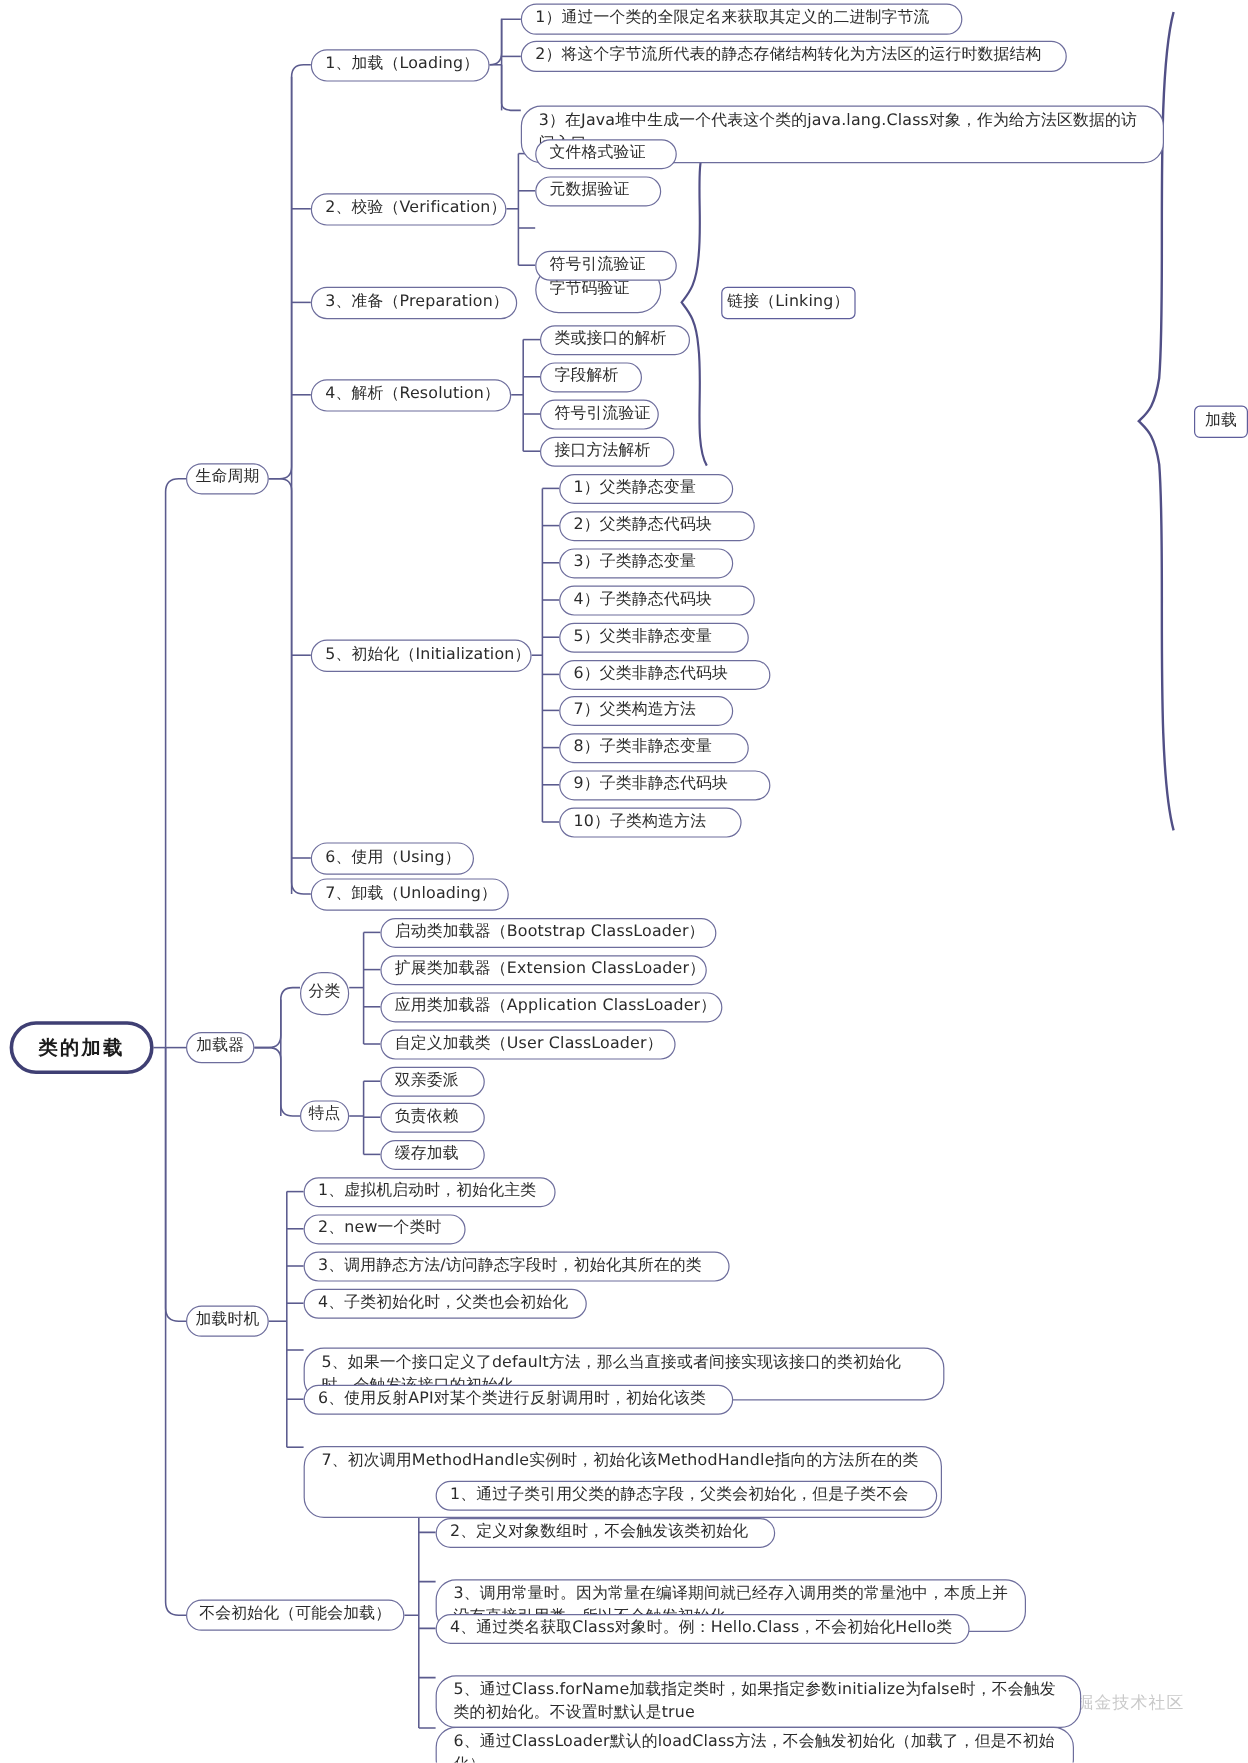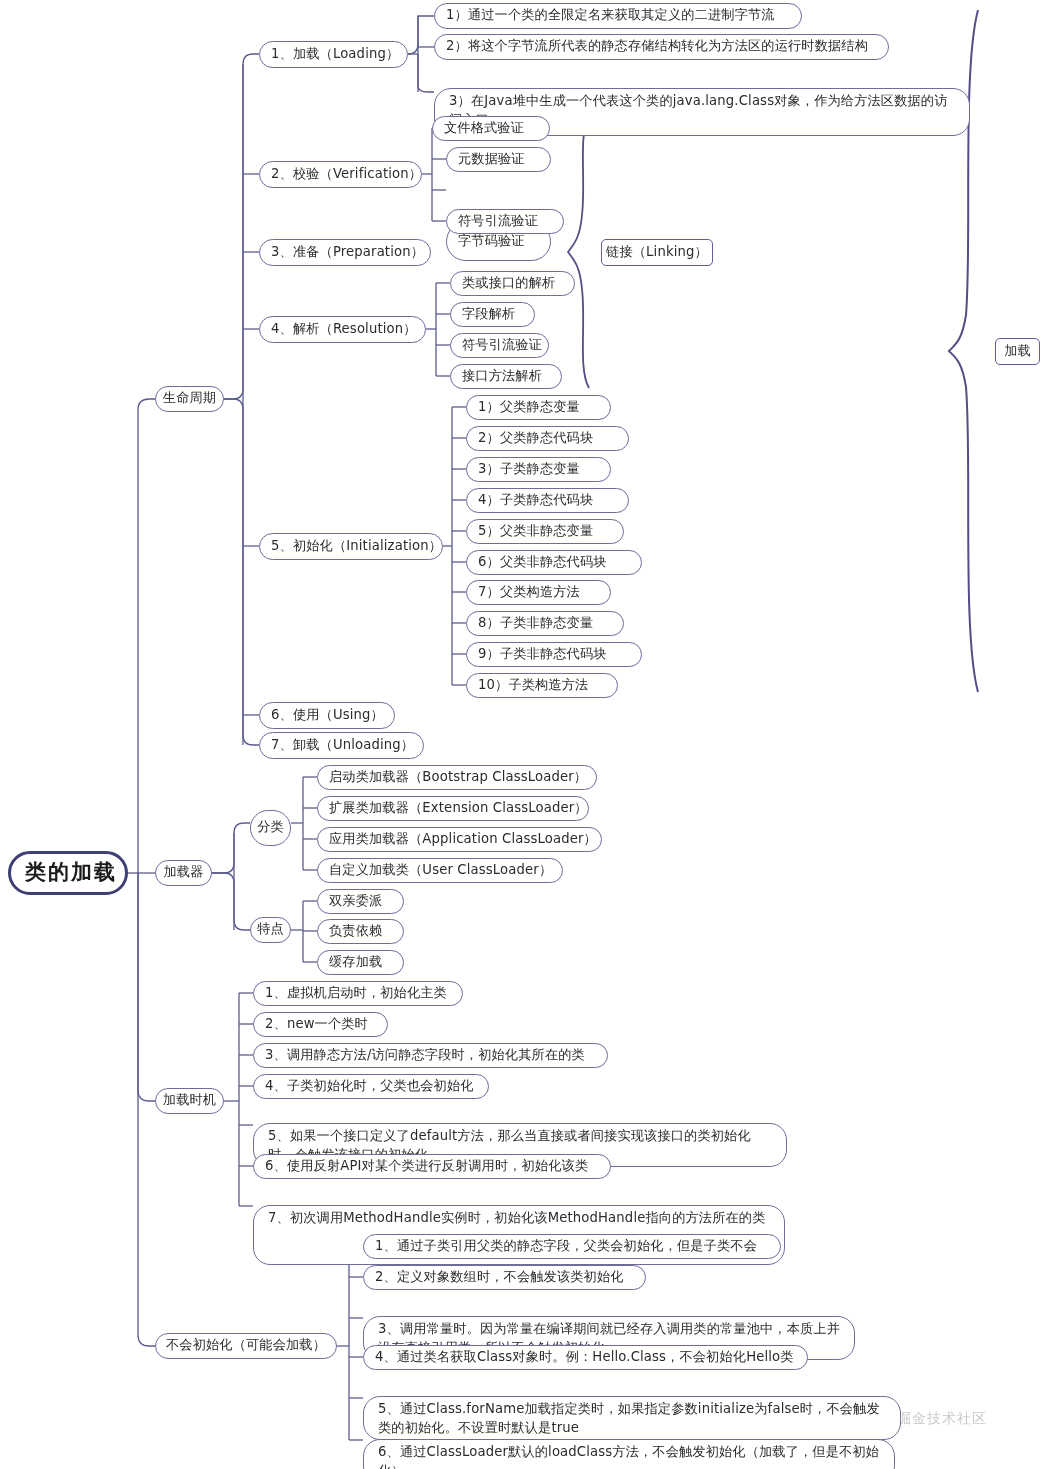--- a/index.html
+++ b/index.html
@@ -38,23 +38,24 @@
   .node.wrap{
     white-space:normal;
     border-radius:17px;
     align-items:flex-start;
     margin-top:20px;
   }
   .root{
     border:3px solid #3f3f73;
     border-radius:999px;
     font-weight:bold;
-    font-size:21px;
+    font-size:16px;
     letter-spacing:2px;
     padding:6px 14px;
+    justify-content:center;
     color:#1b1b1b;
   }
   .rect{
     border-radius:4px;
     border:1.6px solid #5e5e9b;
   }
   .watermark{
     position:absolute;
     color:#c9c9c9;
     font-size:14px;
@@ -226,21 +227,21 @@
   <div class="node" style="left:434px;top:3px;width:368px;height:26px;">
     <span>1）通过一个类的全限定名来获取其定义的二进制字节流</span>
   </div>
   <div class="node" style="left:434px;top:34px;width:455px;height:26px;">
     <span>2）将这个字节流所代表的静态存储结构转化为方法区的运行时数据结构</span>
   </div>
   <div class="node wrap" style="left:434px;top:68px;width:536px;height:48px;padding-left:14px;">
     <span>3）在Java堆中生成一个代表这个类的java.lang.Class对象，作为给方法区数据的访问入口</span>
   </div>
 
-  <div class="node" style="left:432px;top:116px;width:118px;height:25px;">
+  <div class="node" style="left:446px;top:116px;width:118px;height:25px;">
     <span>文件格式验证</span>
   </div>
   <div class="node" style="left:446px;top:147px;width:105px;height:25px;">
     <span>元数据验证</span>
   </div>
   <div class="node" style="left:446px;top:190px;width:105px;height:39px;margin-top:32px;">
     <span>字节码验证</span>
   </div>
   <div class="node" style="left:446px;top:209px;width:118px;height:25px;">
     <span>符号引流验证</span>

